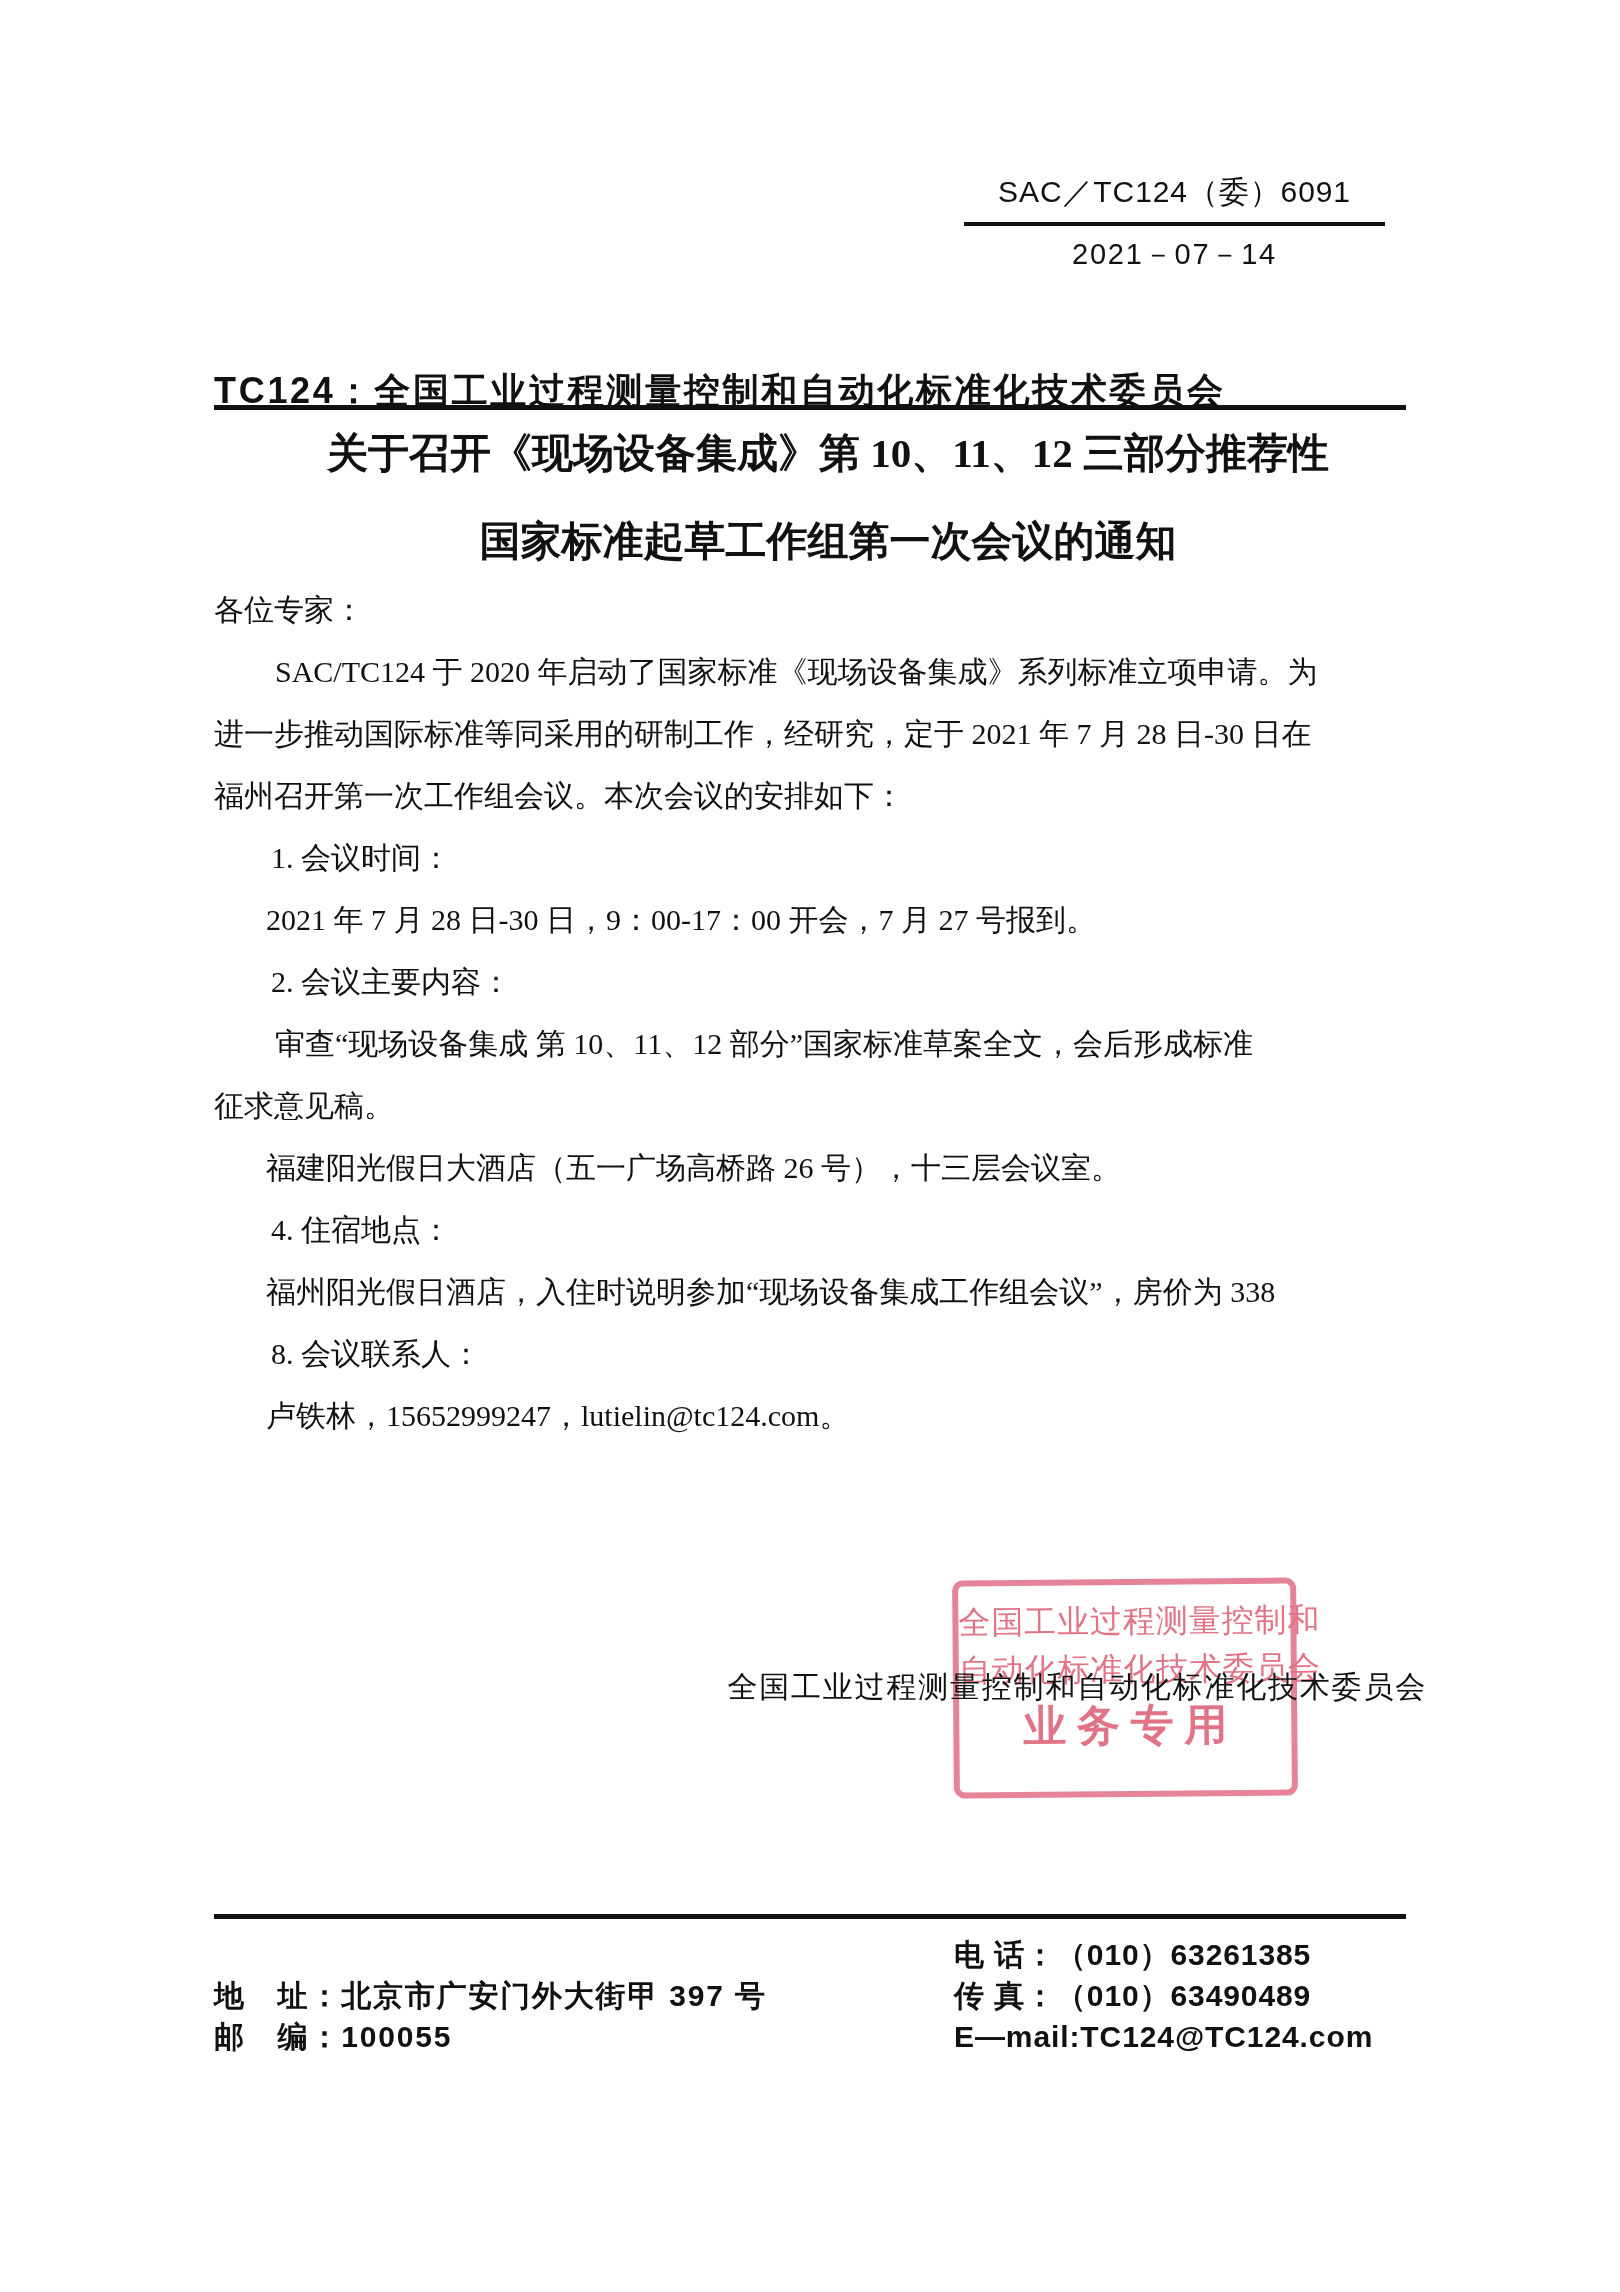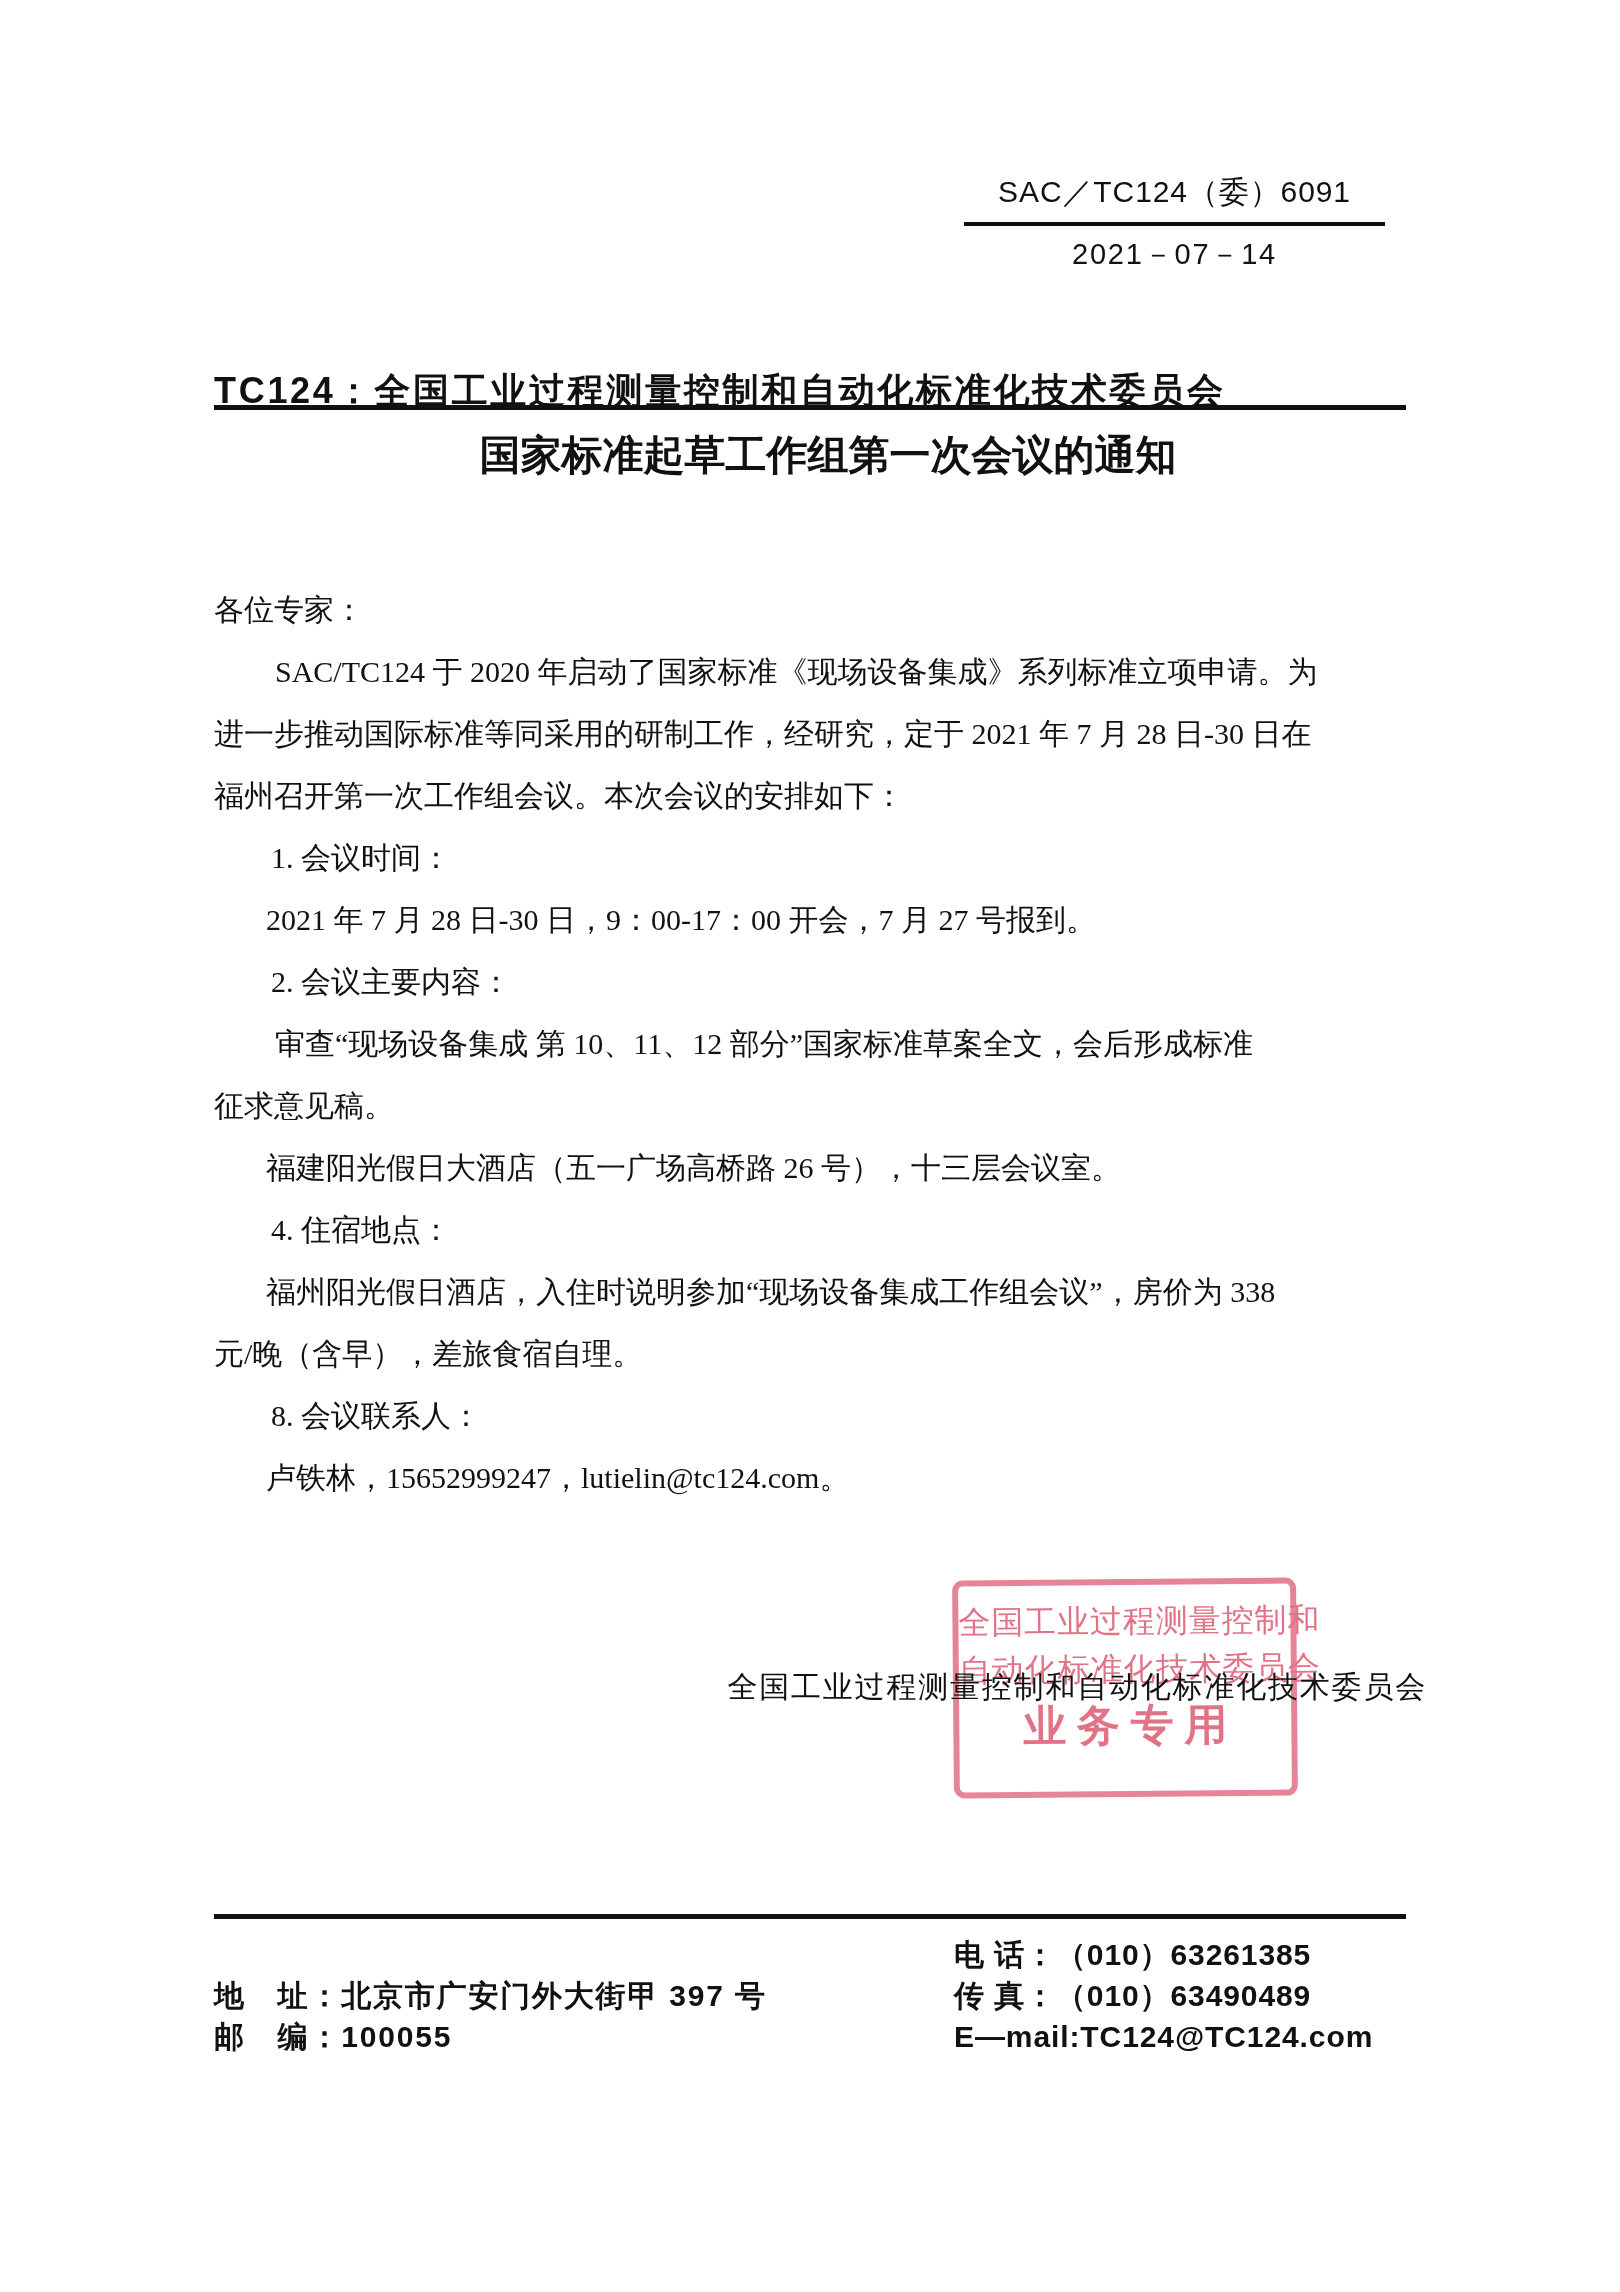--- a/index.html
+++ b/index.html
@@ -87,37 +87,37 @@
   <div class="hdr">
     <div class="ref">SAC／TC124（委）6091</div>
     <div class="rule"></div>
     <div class="date">2021－07－14</div>
   </div>
 
   <div class="committee">TC124：全国工业过程测量控制和自动化标准化技术委员会</div>
   <div class="rule1"></div>
 
   <div class="title">
+    <div class="t1">关于召开《现场设备集成》第 10、11、12 三部分推荐性</div>
     <div class="t2">国家标准起草工作组第一次会议的通知</div>
   </div>
 
   <div class="bodytext">
     <div class="ln">各位专家：</div>
     <div class="ln ind-a">SAC/TC124 于 2020 年启动了国家标准《现场设备集成》系列标准立项申请。为</div>
     <div class="ln">进一步推动国际标准等同采用的研制工作，经研究，定于 2021 年 7 月 28 日-30 日在</div>
     <div class="ln">福州召开第一次工作组会议。本次会议的安排如下：</div>
     <div class="ln ind-b">1. 会议时间：</div>
     <div class="ln ind-c">2021 年 7 月 28 日-30 日，9：00-17：00 开会，7 月 27 号报到。</div>
     <div class="ln ind-b">2. 会议主要内容：</div>
     <div class="ln ind-a">审查“现场设备集成 第 10、11、12 部分”国家标准草案全文，会后形成标准</div>
     <div class="ln">征求意见稿。</div>
     <div class="ln ind-c">福建阳光假日大酒店（五一广场高桥路 26 号），十三层会议室。</div>
     <div class="ln ind-b">4. 住宿地点：</div>
     <div class="ln ind-c">福州阳光假日酒店，入住时说明参加“现场设备集成工作组会议”，房价为 338</div>
-    <div class="ln">元/晚（含早），差旅食宿自理。</div>
     <div class="ln ind-b">8. 会议联系人：</div>
     <div class="ln ind-c">卢铁林，15652999247，lutielin@tc124.com。</div>
   </div>
 
   <div class="stamp">
     <div class="s1">全国工业过程测量控制和</div>
     <div class="s2">自动化标准化技术委员会</div>
     <div class="s3">业务专用</div>
   </div>
 

